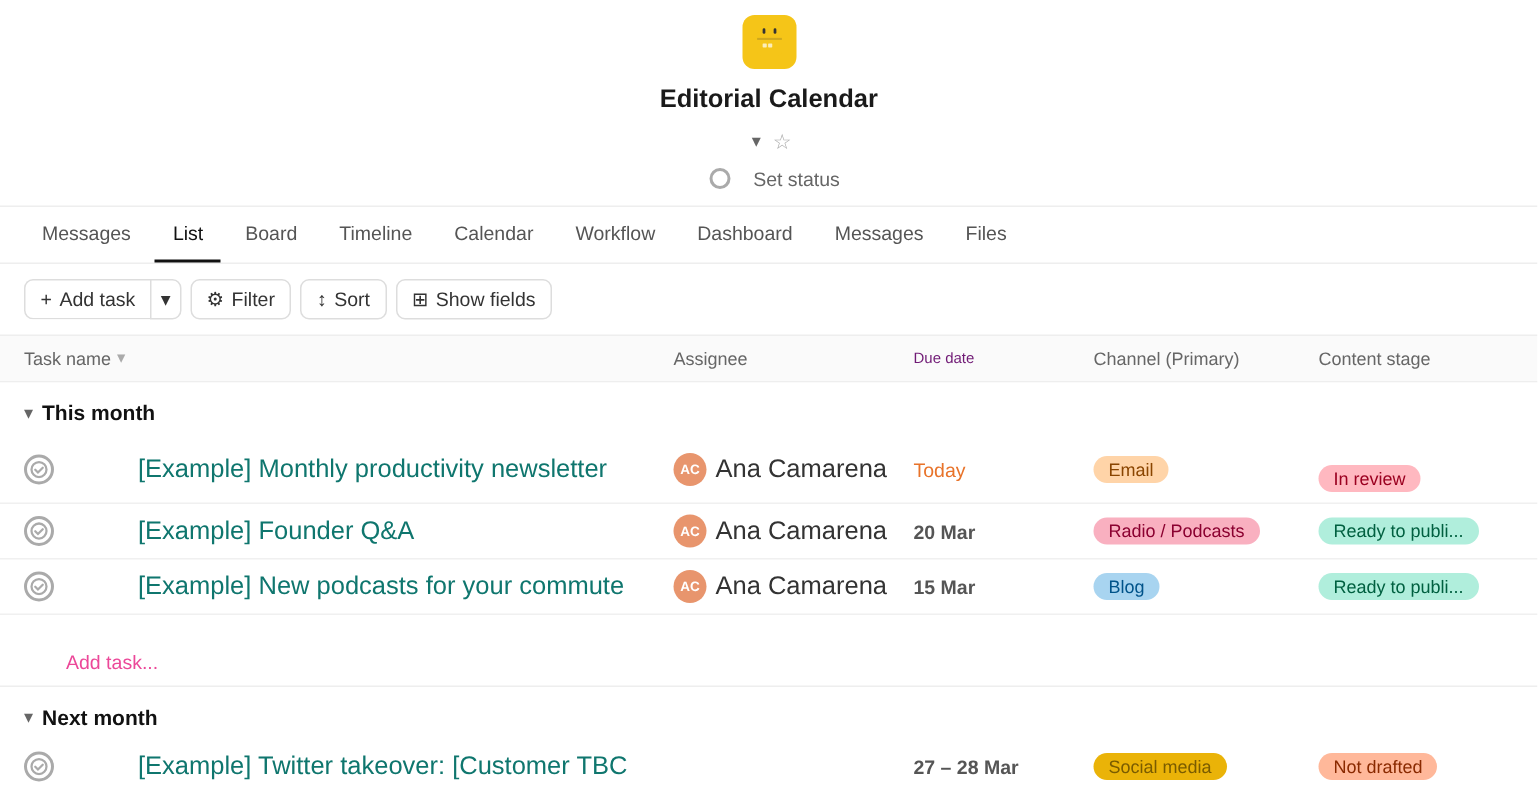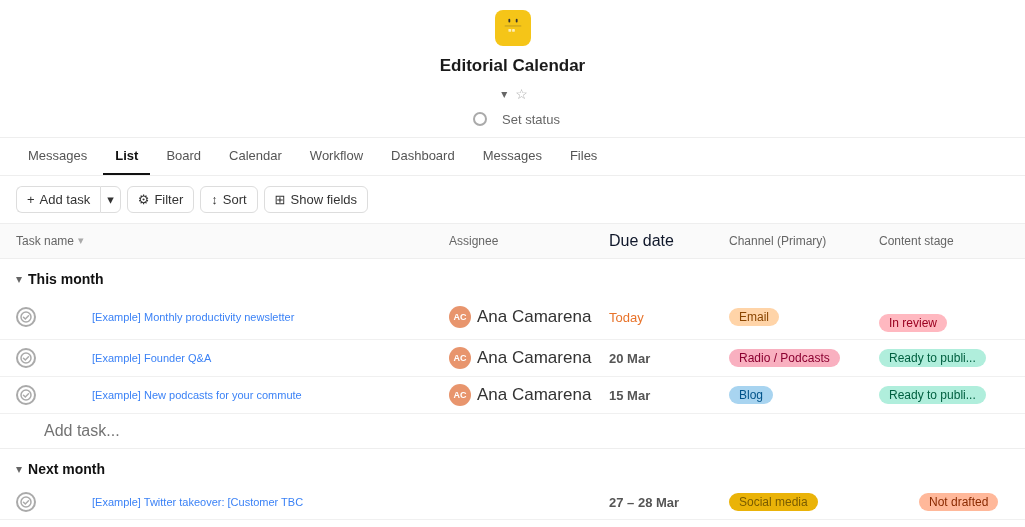--- a/index.html
+++ b/index.html
@@ -9,64 +9,64 @@
     .app-title { font-size: 17px; font-weight: 600; }
     .header-controls { display: flex; align-items: center; gap: 8px; margin-left: 4px; }
     .header-controls .chevron { color: #666; font-size: 12px; cursor: pointer; }
     .header-controls .star { color: #aaa; font-size: 14px; cursor: pointer; }
     .set-status { display: flex; align-items: flex-start; gap: 15px; color: #666; font-size: 13px; cursor: pointer; margin-left: 8px; }
     .set-status .circle { width: 14px; height: 14px; border: 2px solid #aaa; border-radius: 50%; }
 
     
     .nav-tabs { display: flex; align-items: center; padding: 0 16px; border-bottom: 1px solid #eee; gap: 4px; }
     .nav-tab { padding: 10px 12px; font-size: 13px; color: #555; cursor: pointer; border-bottom: 2px solid transparent; text-decoration: none; white-space: nowrap; }
-    .nav-tab.active { color: #111; font-weight: 700; border-bottom: 2px solid #111; }
+    .nav-tab.active { color: #111; font-weight: 400; border-bottom: 2px solid #111; }
 
     
     .toolbar { display: flex; align-items: center; padding: 10px 16px; gap: 6px; border-bottom: 1px solid #eee; }
     .btn { display: flex; align-items: center; gap: 5px; padding: 5px 10px; border: 1px solid #ddd; border-radius: 6px; background: #fff; font-size: 13px; color: #333; cursor: pointer; }
     .btn-split { display: flex; align-items: center; }
     .btn-split .main { border-right: none; border-radius: 6px 0 0 6px; }
     .btn-split .arrow { border-radius: 0 6px 6px 0; padding: 5px 6px; border-left: 1px solid #ddd; }
     .table-header { display: flex; align-items: center; padding: 8px 16px; background: #fafafa; border-bottom: 1px solid #eee; }
     .col-task { flex: 1; font-size: 12px; color: #666; display: flex; gap: 4px; }
     .col-assignee { width: 160px; font-size: 12px; color: #666; }
-    .col-duedate { width: 120px; font-size: 16px; color: #0f172a; }
+    .col-duedate { width: 120px; font-size: 10px; color: #701a75; }
     .col-channel { width: 150px; font-size: 12px; color: #666; }
     .col-content { width: 130px; font-size: 12px; color: #666; }
 
     
     .section-header { display: flex; align-items: center; gap: 6px; padding: 12px 16px 8px; background: #fff; }
     .section-toggle { color: #666; cursor: pointer; font-size: 12px; }
     .section-title { font-size: 14px; font-weight: 600; color: #111; }
 
     
     .task-row { display: flex; align-items: center; padding: 7px 16px; border-bottom: 1px solid #f0f0f0; cursor: pointer; }
     .task-check { width: 20px; height: 20px; border: 2px solid #aaa; border-radius: 50%; display: flex; align-items: center; justify-content: center; margin-right: 8px; flex-shrink: 0; cursor: pointer; }
     .task-check svg { width: 12px; height: 12px; }
-    .task-name { flex: 1; font-size: 11px; color: #3b82f6; padding-left: 48px; }
+    .task-name { flex: 1; font-size: 17px; color: #0f766e; padding-left: 48px; }
     .assignee-cell { width: 160px; display: flex; align-items: center; gap: 6px; }
     .avatar { width: 22px; height: 22px; border-radius: 50%; background: #e8956d; display: flex; align-items: center; justify-content: center; font-size: 9px; font-weight: 700; color: #fff; flex-shrink: 0; }
     .assignee-name { font-size: 17px; color: #333; }
     .due-cell { width: 120px; font-size: 13px; }
     .due-today { color: #e8732a; font-weight: 500; }
     .due-normal { color: #555; font-weight: bold; }
     .channel-cell { width: 150px; }
     .content-cell { width: 130px; }
 
     .badge { display: inline-block; padding: 2px 10px; border-radius: 20px; font-size: 12px; font-weight: 500; }
     .badge-email { background: #ffd4a8; color: #8a4500; }
     .badge-radio { background: #f9b0c0; color: #8b0030; }
     .badge-blog { background: #a8d4f0; color: #00538a; }
     .badge-social { background: #eab308; color: #7a5c00; }
     .badge-in-review { background: #ffb8c0; color: #9b0020; margin-top: 12px; }
     .badge-ready { background: #b0eedc; color: #006040; }
-    .badge-not-drafted { background: #ffb89a; color: #8a2a00; margin-left: 40px; }
-
-    .add-task-row { padding: 8px 16px 8px 44px; color: #737373; font-size: 16px; cursor: pointer; }
+    .badge-not-drafted { background: #ffb89a; color: #8a2a00; }
+
+    .add-task-row { padding: 8px 16px 8px 44px; color: #ec4899; font-size: 13px; cursor: pointer; margin-top: 16px; }
 
     .section-divider { border: none; border-top: 1px solid #eee; margin: 0; }
   </style>
 </head>
 <body>
 
 <div style="display:flex;align-items:center;padding:10px 16px;border-bottom:1px solid #eee;gap:10px;flex-direction:column;">
   <div class="app-icon">
     <svg viewBox="0 0 24 24" fill="none">
       <rect x="3" y="4" width="18" height="18" rx="3" fill="#f5c518"></rect>
@@ -86,20 +86,21 @@
   <div class="set-status">
     <span class="circle"></span>
     <span>Set status</span>
   </div>
 </div>
 
 <nav class="nav-tabs" id="nav-tabs">
     <a class="nav-tab" href="#">Messages</a>
     <a class="nav-tab active" href="#">List</a>
     <a class="nav-tab" href="#">Board</a>
+    <a class="nav-tab" href="#">Timeline</a>
     <a class="nav-tab" href="#">Calendar</a>
     <a class="nav-tab" href="#">Workflow</a>
     <a class="nav-tab" href="#">Dashboard</a>
     <a class="nav-tab" href="#">Messages</a>
     <a class="nav-tab" href="#">Files</a>
   </nav>
 
 <div class="toolbar">
   <div class="btn-split">
     <button class="btn main" style="border-radius:6px 0 0 6px;border-right:none;">

